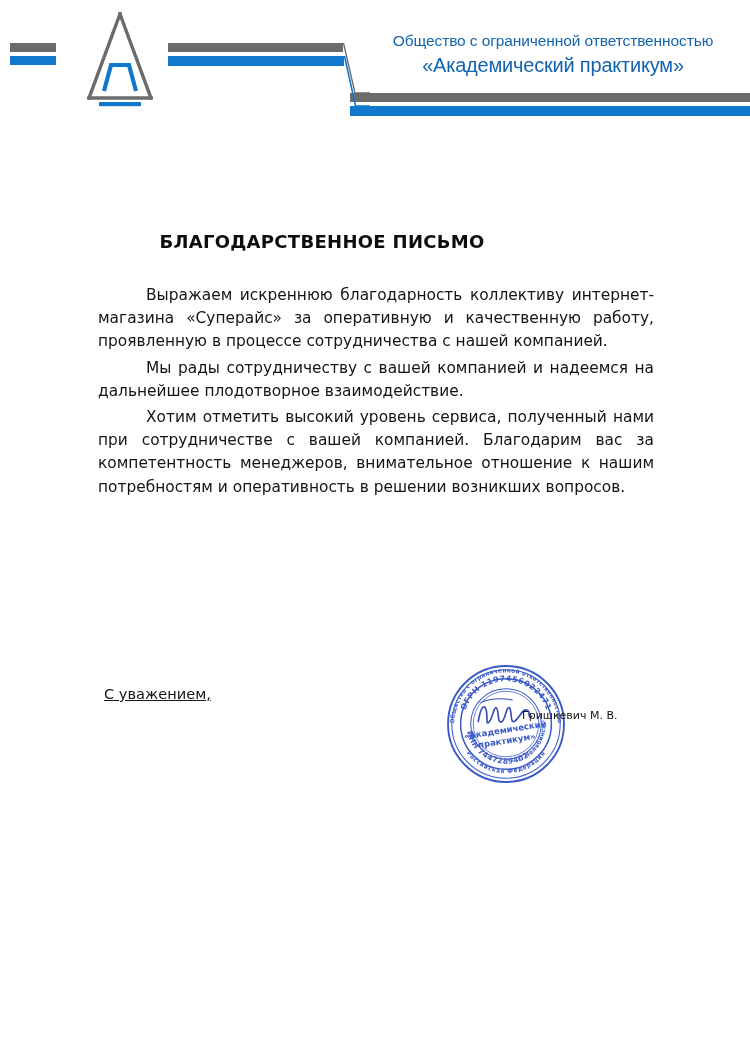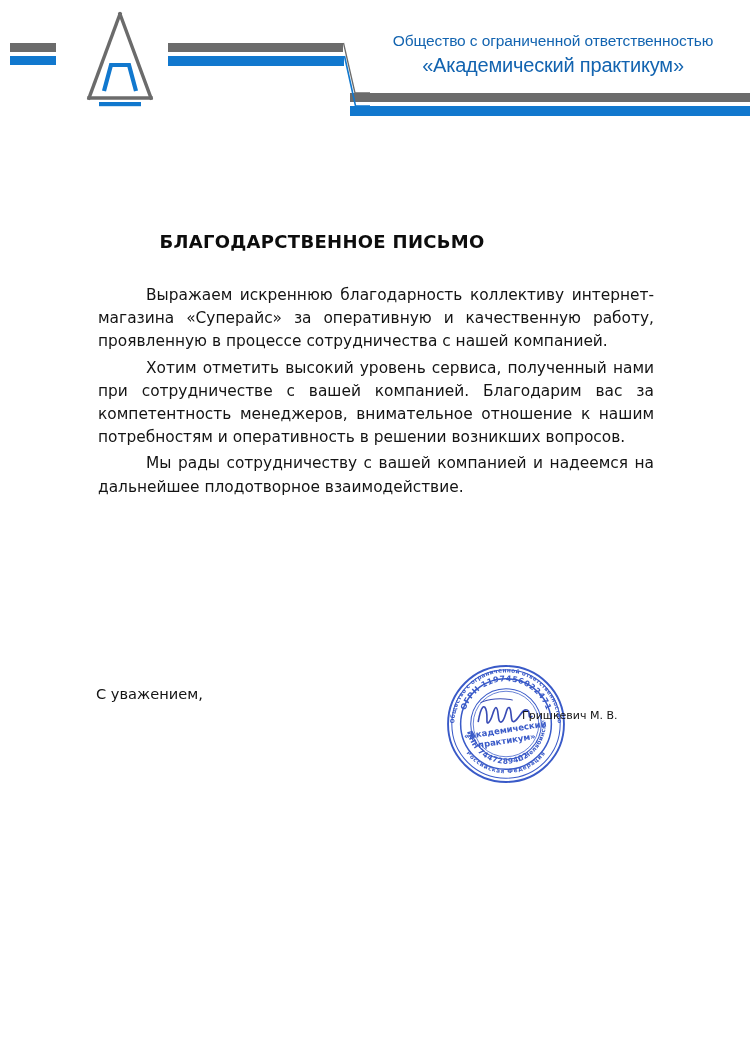--- a/index.html
+++ b/index.html
@@ -127,22 +127,23 @@
     line-height: 23.2px;
     color: #141414;
     margin: 0 0 3px 0;
   }
   .para:last-child { margin-bottom: 0; }
   .para.short { text-align: left; }
 
   
   .sign-block {
     position: absolute;
-    left: 96px; top: 678px;
+    left: 104px; top: 678px;
     width: 560px;
+    text-decoration: underline;
   }
   .sign-line {
     font-size: 14.6px;
     line-height: 31px;
     color: #141414;
     white-space: nowrap;
   }
   .signer-name {
     position: absolute;
     left: 522px; top: 709px;
@@ -193,22 +194,22 @@
   <div class="company-name">
     <div class="line1">Общество с ограниченной ответственностью</div>
     <div class="line2">«Академический практикум»</div>
   </div>
 </div>
 
 <div class="doc-title">БЛАГОДАРСТВЕННОЕ ПИСЬМО</div>
 
 <div class="body-block">
   <p class="para">Выражаем искреннюю благодарность коллективу интернет-магазина «Суперайс» за оперативную и качественную работу, проявленную в процессе сотрудничества с нашей компанией.</p>
+  <p class="para">Мы рады сотрудничеству с вашей компанией и надеемся на дальнейшее плодотворное взаимодействие.</p>
   <p class="para">Хотим отметить высокий уровень сервиса, полученный нами при сотрудничестве с вашей компанией. Благодарим вас за компетентность менеджеров, внимательное отношение к нашим потребностям и оперативность в решении возникших вопросов.</p>
-  <p class="para">Мы рады сотрудничеству с вашей компанией и надеемся на дальнейшее плодотворное взаимодействие.</p>
 </div>
 
 <div class="sign-block">
   <div class="sign-line">С уважением,</div>
 </div>
 
 <div class="signer-name">Гришкевич М. В.</div>
 
 <svg class="stamp" viewBox="0 0 200 200">
   <defs>

